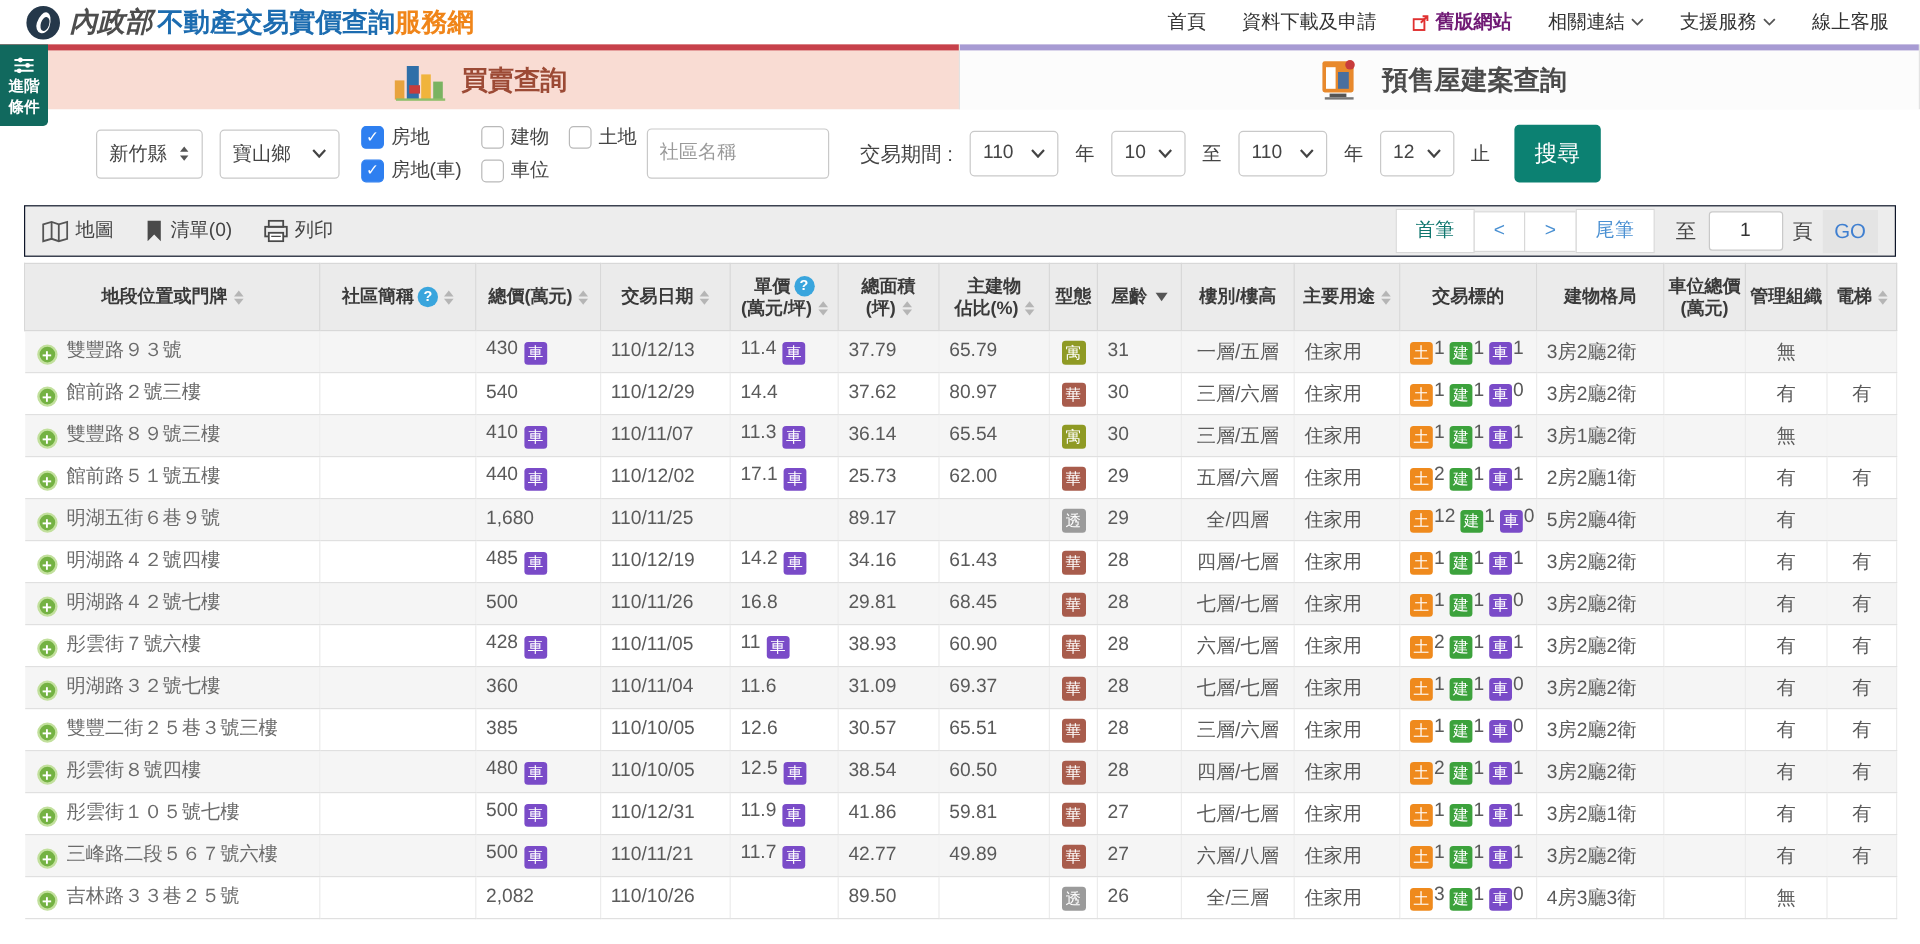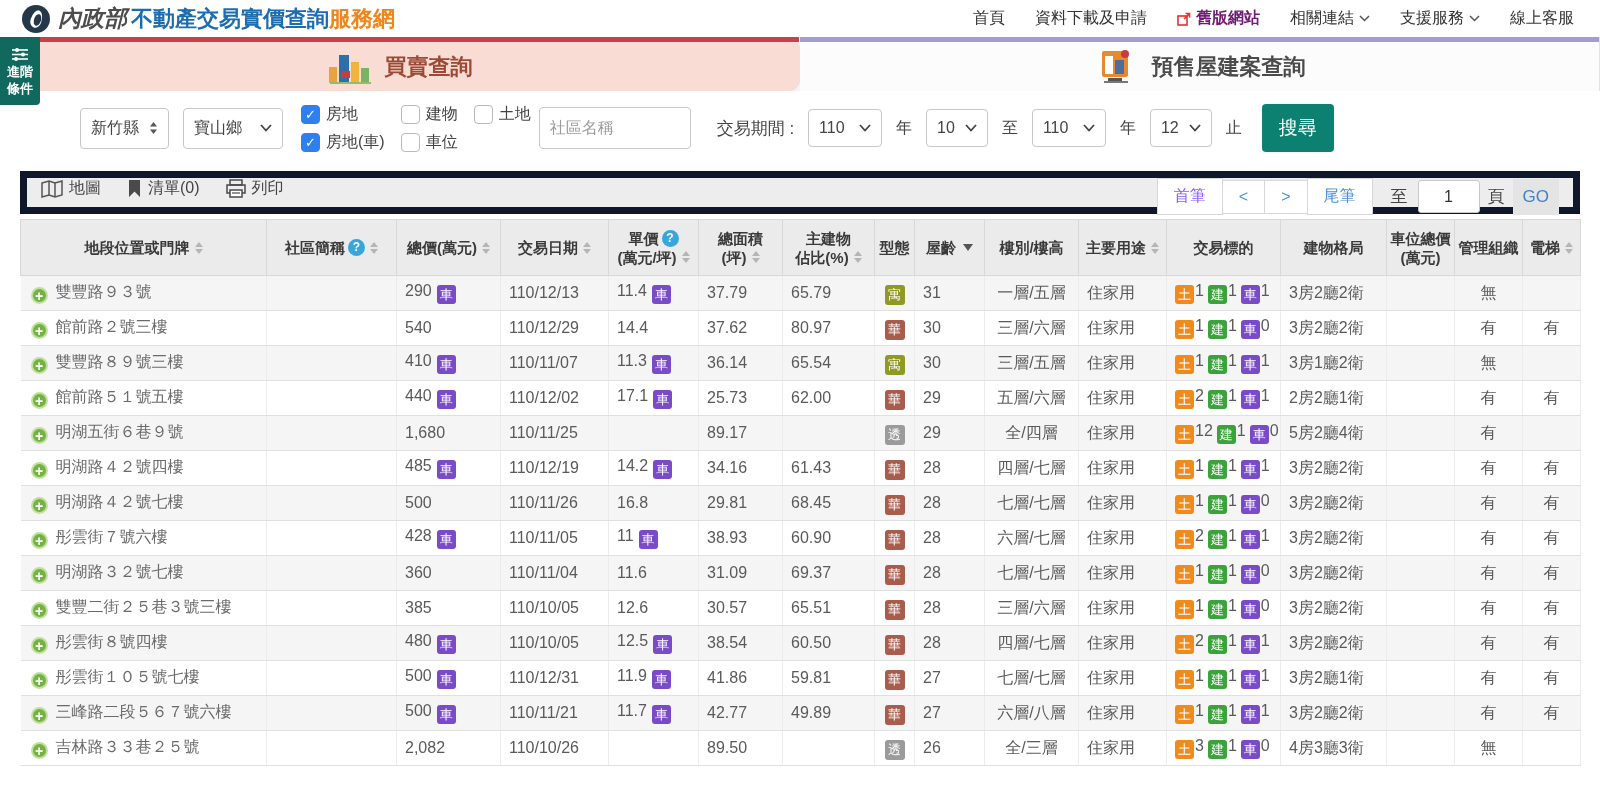--- a/index.html
+++ b/index.html
@@ -17,21 +17,21 @@
   .topnav { margin-left:auto; display:flex; align-items:center; gap:30px; font-size:16px; color:#333; white-space:nowrap; }
   .topnav .item { display:flex; align-items:center; gap:5px; cursor:pointer;justify-content:flex-end; }
   .topnav .item.hl { color:#701a75; font-weight:bold; }
   .caret-ic { display:inline-block; }
 
   
   .tabbar { position:relative; display:flex; height:54px; background:#f4f4f4; }
   .adv-btn { position:absolute; left:0; top:0; width:40px; height:68px; background:#11695e; color:#fff; z-index:6; display:flex; flex-direction:column; align-items:center; justify-content:center; gap:2px; font-size:13px; line-height:15px; text-align:center; cursor:pointer; border-radius:0 0 4px 0;font-weight:bold; }
   .tab { flex:1; position:relative; background:#fcfcfc; border-right:1px solid #e3e3e3; display:flex; align-items:center; justify-content:center; gap:12px; cursor:pointer; padding-top:5px; }
   .tab .strip { position:absolute; top:0; left:0; right:0; height:5px; }
-  .tab.t1 { background:#f9dcd3;border-radius:11px; }
+  .tab.t1 { background:#f9dcd3; }
   .tab.t1 .strip { background:#c7414b; }
   .tab.t2 .strip { background:#b3a27e; }
   .tab.t3 .strip { background:#76b5ad; }
   .tab.t4 .strip { background:#a79bd3; }
   .tab .tlabel { font-size:22px; font-weight:bold; }
   .tab.t1 .tlabel { color:#9c4a35; }
   .tab.t2 .tlabel { color:#5d6253; }
   .tab.t3 .tlabel { color:#3a6e66; }
   .tab.t4 .tlabel { color:#4b4b4b; }
 
@@ -46,25 +46,25 @@
   .chk { display:flex; align-items:center; gap:6px; cursor:pointer; }
   .box { width:19px; height:19px; border-radius:4px; border:1px solid #b9b9b9; background:#fff; display:inline-flex; align-items:center; justify-content:center; flex:0 0 auto; }
   .box.on { background:#2e7ff0; border-color:#2e7ff0; color:#fff; font-size:13px; font-weight:bold; }
   .community-input { width:152px; height:42px; border:1px solid #c9c9c9; border-radius:4px; font-size:16px; padding:0 10px; color:#444; margin-left:-6px; }
   .community-input::placeholder { color:#9a9a9a; }
   .plabel { font-size:17px; color:#444; margin-left:12px; }
   .small-lbl { font-size:16px; color:#444; }
   .search-btn { background:#0c8172; color:#fff; border:none; border-radius:4px; font-size:19px; padding:11px 17px; cursor:pointer; margin-left:6px; }
 
   
-  .toolbar { margin:6px 20px 0 20px; height:43px; background:#ededed; border:7px solid #0f172a; display:flex; align-items:flex-start; padding:0 14px; }
+  .toolbar { margin:6px 20px 0 20px; height:43px; background:#ededed; border:1px solid #0f172a; display:flex; align-items:center; padding:0 14px; }
   .tool { display:flex; align-items:center; gap:6px; font-size:16px; color:#444; margin-right:26px; cursor:pointer; }
   .pager { margin-left:auto; display:flex; align-items:center; }
   .pbtn { background:#fff; border:1px solid #d8d8d8; padding:7px 16px; font-size:16px; cursor:pointer; margin-left:-1px; }
-  .pbtn.gray { color:#8b5cf6; }
+  .pbtn.gray { color:#0f766e; }
   .pbtn.blue { color:#4a90d2; }
   .pager .to-lbl { font-size:17px; color:#444; margin:0 10px 0 18px; }
   .page-input { width:62px; height:33px; border:1px solid #c9c9c9; border-radius:3px; text-align:center; font-size:16px; color:#333; }
   .pager .page-lbl { font-size:17px; color:#444; margin:0 8px; }
   .go-btn { color:#3f7fd0; font-size:17px; background:#e4e4e4; border:none; padding:8px 10px; cursor:pointer; }
 
   
   table.results { width:1560px; margin:5px 20px 0 20px; border-collapse:collapse; table-layout:fixed; }
   .results th { background:#ebebeb; border:1px solid #d8d8d8; font-size:15px; font-weight:bold; color:#3a3a3a; height:56px; padding:2px 3px; text-align:center; line-height:19px; }
   .results th .hwrap { display:inline-flex; align-items:center; gap:3px; }
@@ -383,21 +383,21 @@
               <i class="up"></i>
               <i class="dn"></i>
             </span>
           </span></th>
     </tr>
   </thead>
   <tbody>
       <tr>
     <td class="c-addr"><span class="plus">+</span><a class="addr">雙豐路９３號</a></td>
     <td></td>
-    <td><span>290</span><span class="badge b-car">車</span></td>
+    <td><span>430</span><span class="badge b-car">車</span></td>
     <td>110/12/13</td>
     <td><span>11.4</span><span class="badge b-car">車</span></td>
     <td>37.79</td>
     <td>65.79</td>
     <td class="c-type"><span class="badge type t-yu">寓</span></td>
     <td>31</td>
     <td class="c-floor">一層/五層</td>
     <td>住家用</td>
     <td class="c-targets">
       <span class="badge b-land">土</span><span class="tcount">1</span><span class="badge b-build">建</span><span class="tcount">1</span><span class="badge b-car">車</span><span class="tcount">1</span>

